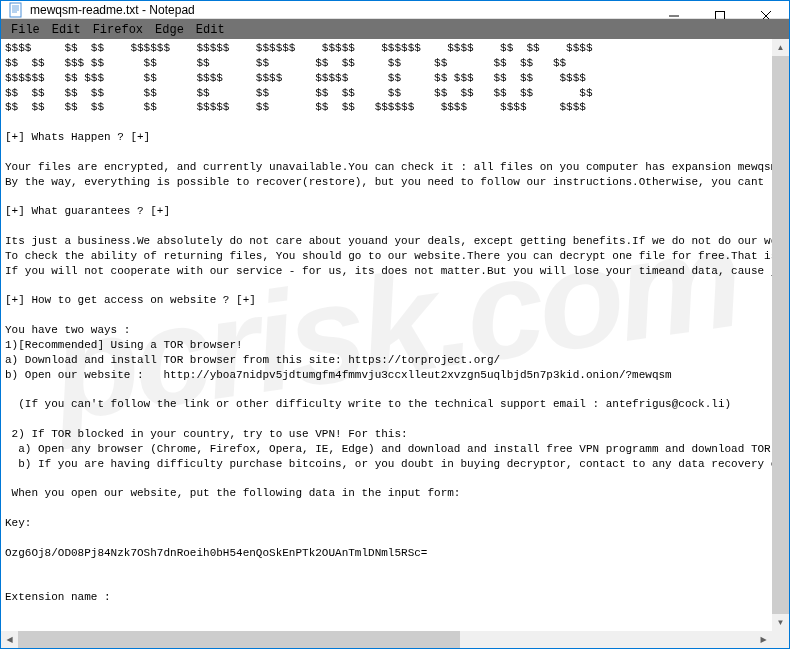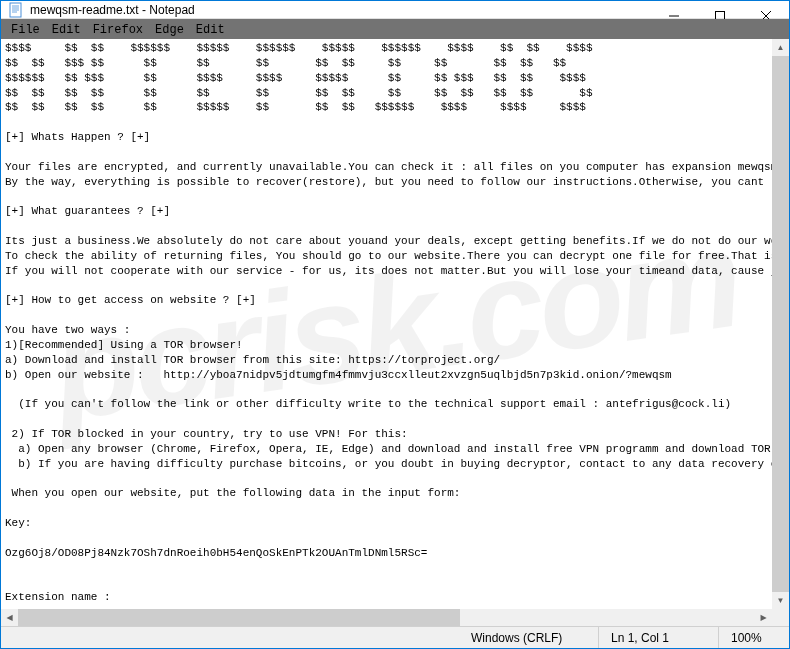--- a/index.html
+++ b/index.html
@@ -265,21 +265,15 @@
     <div class="scrollbar-h">
       <div class="sb-btn">◀</div>
       <div class="sb-track-h">
         <div class="sb-thumb-h"></div>
       </div>
       <div class="sb-btn">▶</div>
     </div>
     <div class="sb-corner"></div>
   </div>
 
-  <div class="statusbar">
-    <div class="status-spacer"></div>
-    <div class="status-cell" style="min-width:140px">Windows (CRLF)</div>
-    <div class="status-cell" style="min-width:120px">Ln 1, Col 1</div>
-    <div class="status-cell" style="min-width:70px;border-right:none">100%</div>
-  </div>
 </div>
 
 <div class="watermark">pcrisk.com</div>
 
 </body></html>

